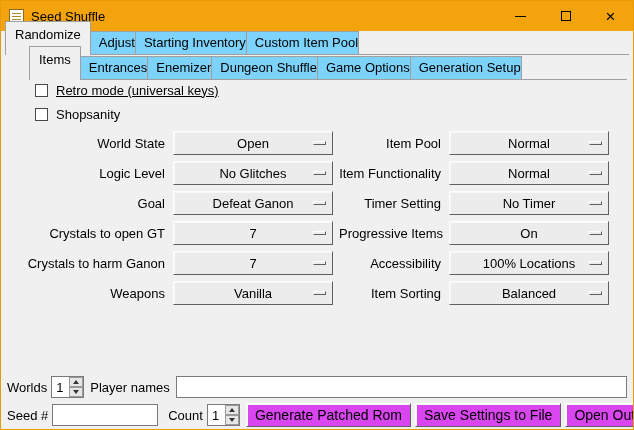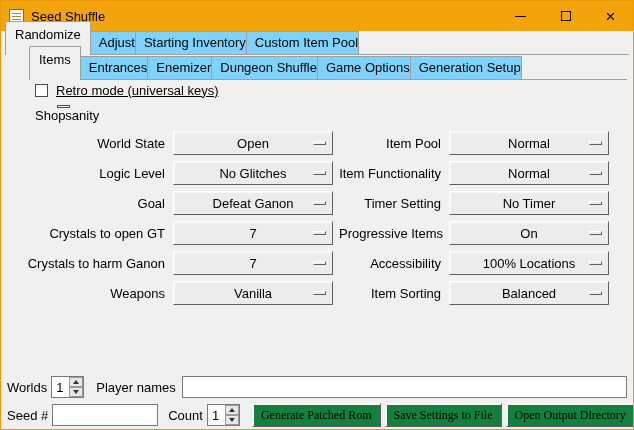--- a/index.html
+++ b/index.html
@@ -127,33 +127,33 @@
   .spin-value { width: 17px; display: flex; align-items: center; padding-left: 4px; background: #fff; }
   .spin-arrows { display: flex; flex-direction: column; width: 14px; }
   .spin-btn {
     flex: 1; background: #e6e6e6; border: 1px solid #9a9a9a;
     display: flex; align-items: center; justify-content: center;
   }
   .tri-up { width: 0; height: 0; border-left: 3px solid transparent; border-right: 3px solid transparent; border-bottom: 4px solid #333; }
   .tri-down { width: 0; height: 0; border-left: 3px solid transparent; border-right: 3px solid transparent; border-top: 4px solid #333; }
   .btn {
     height: 24px;
-    background: #15803d;
+    background: #d946ef;
     border: 1px solid;
     border-color: #fdfdfd #5f5f5f #5f5f5f #fdfdfd;
     box-shadow: inset 1px 1px 0 #f8f8f8;
     padding: 0 8px;
     display: flex; align-items: center; justify-content: center;
     white-space: nowrap;
-    font-family: Liberation Serif, serif;
-    font-size: 12px;
+    font-family: Liberation Sans, sans-serif;
+    font-size: 14px;
     cursor: default;
   }
   .spacer { flex: 1; min-width: 4px; }
-  .mr4 { margin-right: 4px; } .mr6 { margin-right: 6px; } .ml6 { margin-left: 12px; } .ml10 { margin-left: 10px; }
+  .mr4 { margin-right: 4px; } .mr6 { margin-right: 6px; } .ml6 { margin-left: 6px; } .ml10 { margin-left: 10px; }
 </style>
 </head>
 <body>
 
 <div class="window">
 
   <div class="titlebar">
     <div class="app-icon"></div>
     <span class="title">Seed Shuffle</span>
     <div class="win-buttons">
@@ -182,21 +182,21 @@
     <div class="tab">Enemizer</div>
     <div class="tab">Dungeon Shuffle</div>
     <div class="tab">Game Options</div>
     <div class="tab">Generation Setup</div>
   </div>
 
   <div class="checkrow" style="top:80px;text-decoration:underline;">
     <div class="checkbox"></div>
     <span class="cb-label">Retro mode (universal keys)</span>
   </div>
-  <div class="checkrow" style="top:104px;flex-direction:column;">
+  <div class="checkrow" style="top:104px;">
     <div class="checkbox"></div>
     <span class="cb-label">Shopsanity</span>
   </div>
 
   <div class="options-grid">
 
     <div class="opt-label">World State</div>
     <div class="optmenu">
         <span>Open</span>
         <div class="mb-indicator"></div>

